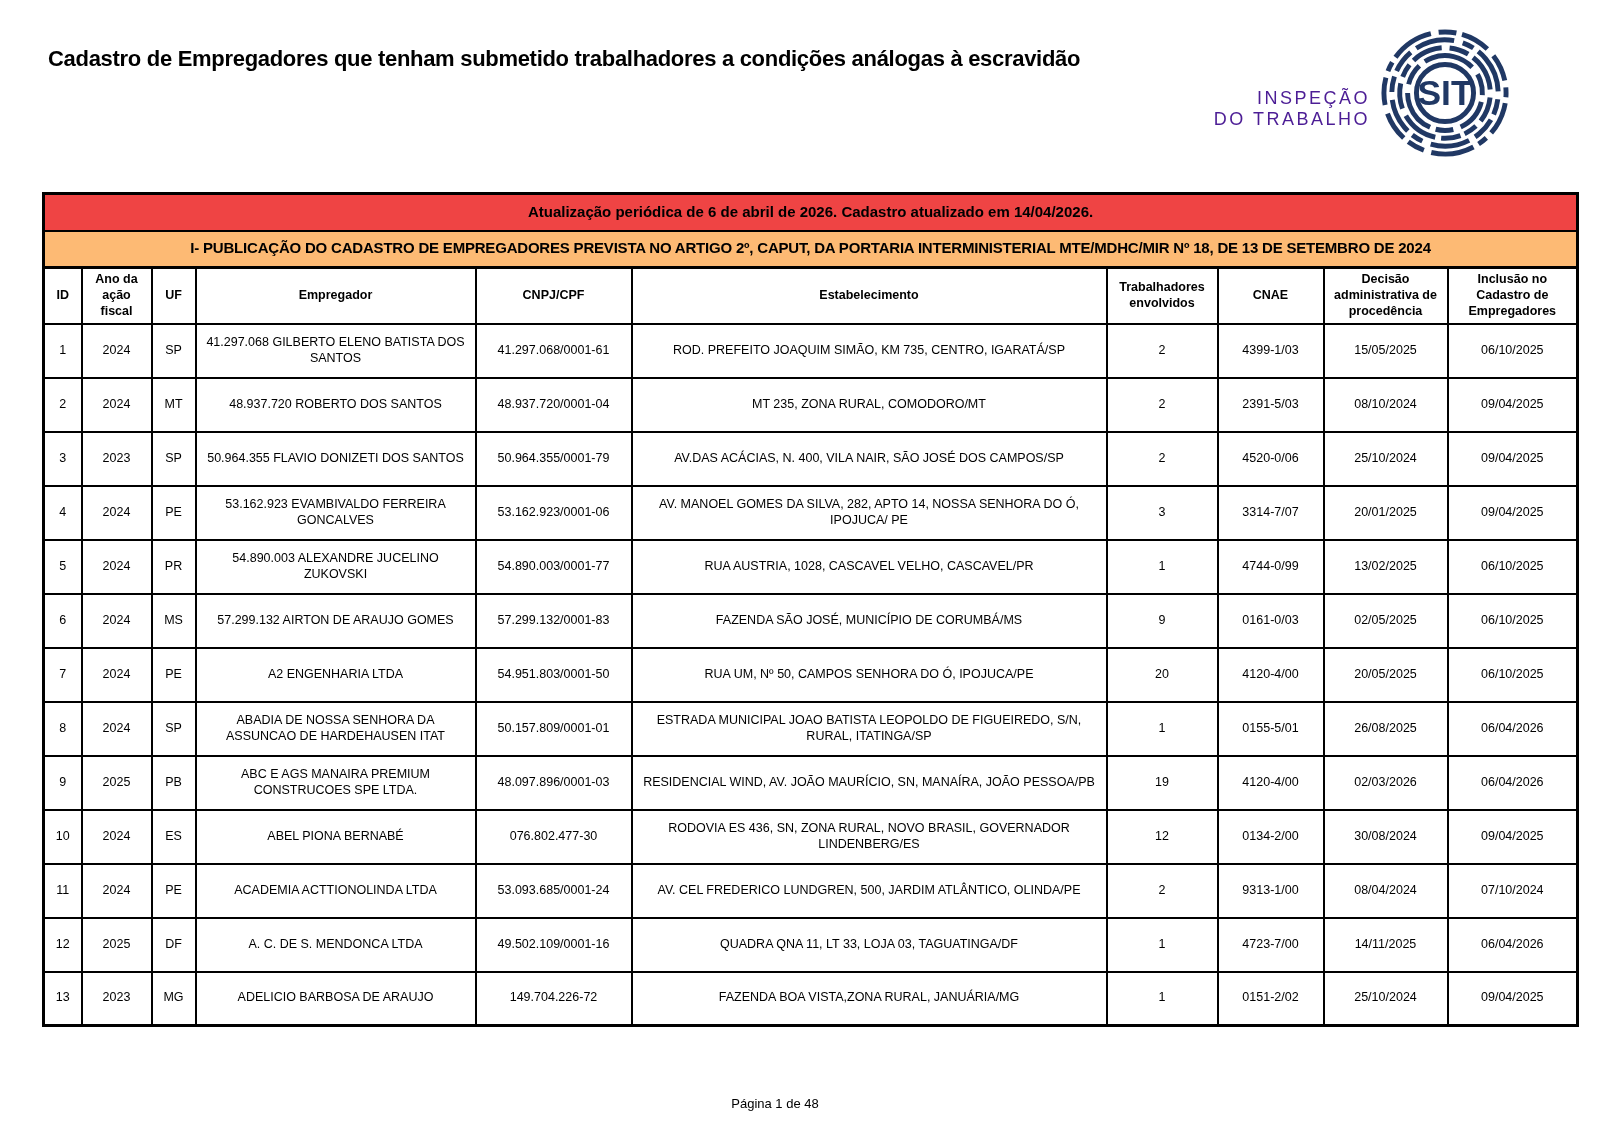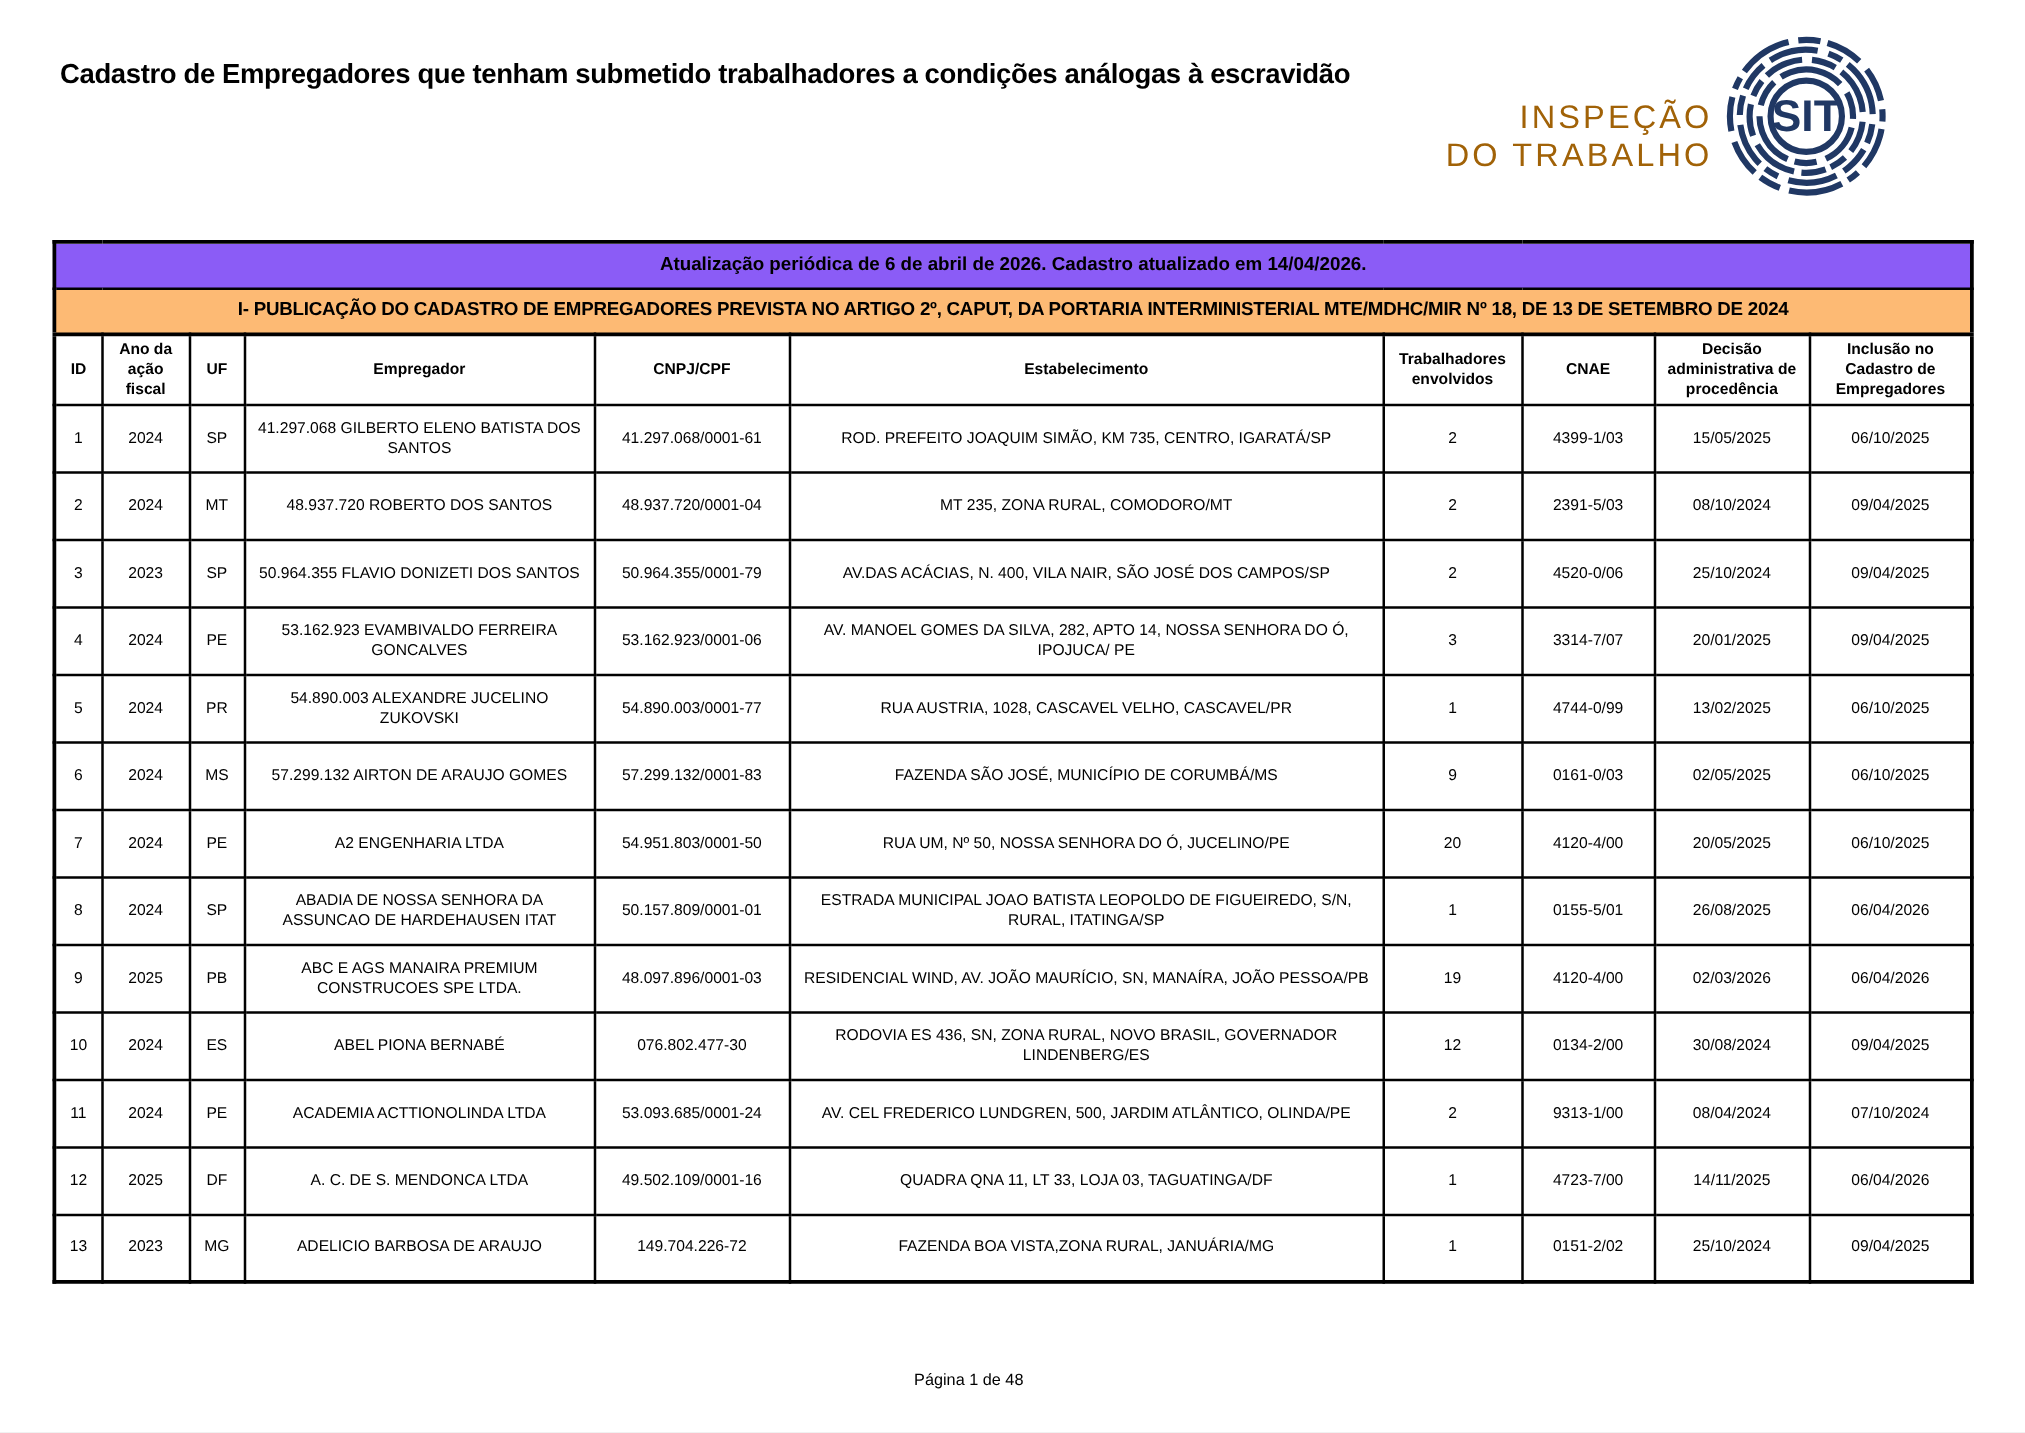--- a/index.html
+++ b/index.html
@@ -13,36 +13,36 @@
     position:absolute; left:48px; top:46px; font-size:22px; font-weight:bold;
     letter-spacing:-0.3px;
   }
   .subtitle {
     position:absolute; left:46px; top:98px; font-size:16px; font-weight:normal;
   }
   .logo {
     position:absolute; top:28px; right:110px; display:flex; align-items:center; gap:10px;
   }
   .logo-text {
-    text-align:right; color:#a16207; font-size:26px; letter-spacing:2.5px;
+    text-align:right; color:#4c1d95; font-size:18px; letter-spacing:2.5px;
     line-height:1.18; font-weight:400; margin-top:32px;
   }
   .logo-badge { width:130px; height:130px; }
 
   table.main {
     position:absolute; left:42px; top:192px; width:1534px;
     border-collapse:collapse; table-layout:fixed;
     border:3px solid #000;
     font-size:12.5px; line-height:1.25; text-align:center;
   }
   table.main td, table.main th {
     border:2px solid #000; padding:2px 6px; vertical-align:middle;
     overflow:hidden; word-wrap:break-word;
   }
-  tr.band1 td { background:#8b5cf6; font-weight:bold; font-size:15px; height:37px; }
+  tr.band1 td { background:#ef4444; font-weight:bold; font-size:15px; height:37px; }
   tr.band2 td { background:#fdba74; font-weight:bold; font-size:15px; height:37px; letter-spacing:-0.2px; border-bottom:3px solid #000; }
   tr.cols th { font-weight:bold; height:56px; background:#fff; }
   tbody tr td { height:54px; border-top:3px solid #000; }
 
   .footer {
     position:absolute; left:0; right:70px; top:1096px; text-align:center; font-size:13px;
   }
 </style>
 </head>
 <body>
@@ -173,21 +173,21 @@
           <td>0161-0/03</td>
           <td>02/05/2025</td>
           <td>06/10/2025</td>
         </tr>
         <tr>
           <td>7</td>
           <td>2024</td>
           <td>PE</td>
           <td>A2 ENGENHARIA LTDA</td>
           <td>54.951.803/0001-50</td>
-          <td>RUA UM, Nº 50, NOSSA SENHORA DO Ó, JUCELINO/PE</td>
+          <td>RUA UM, Nº 50, CAMPOS SENHORA DO Ó, IPOJUCA/PE</td>
           <td>20</td>
           <td>4120-4/00</td>
           <td>20/05/2025</td>
           <td>06/10/2025</td>
         </tr>
         <tr>
           <td>8</td>
           <td>2024</td>
           <td>SP</td>
           <td>ABADIA DE NOSSA SENHORA DA ASSUNCAO DE HARDEHAUSEN ITAT</td>

